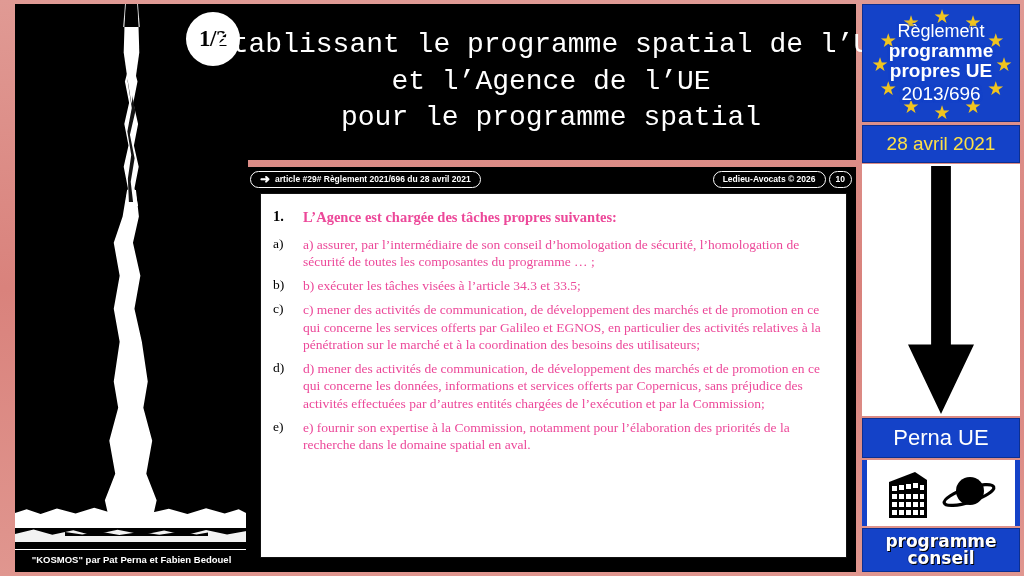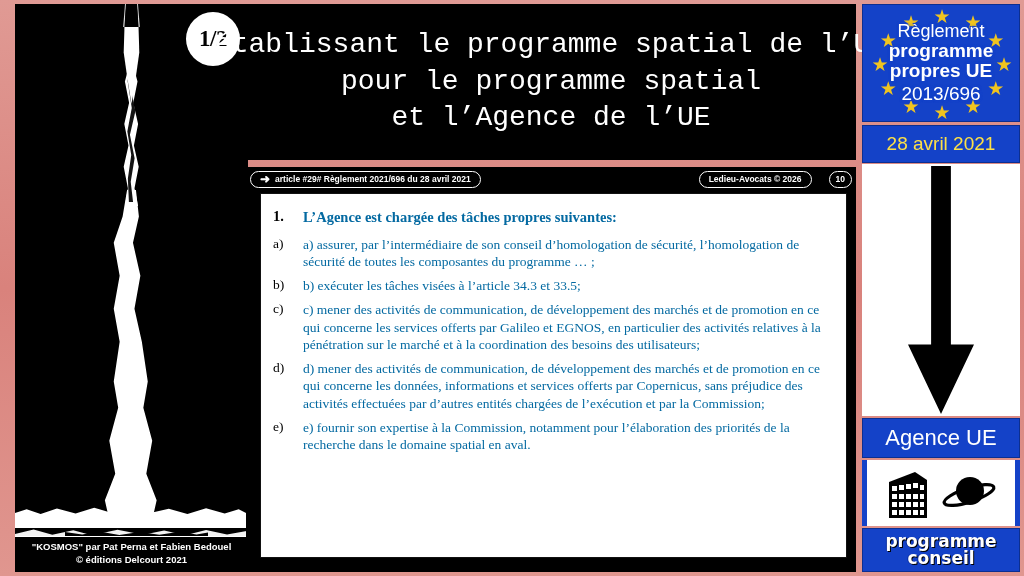--- a/index.html
+++ b/index.html
@@ -159,21 +159,21 @@
   .pill {
     border: 1.5px solid #fff; border-radius: 11px;
     color:#fff; background:#000;
     height: 17px;
     display:flex; align-items:center; gap:5px;
     padding: 0 9px;
     font-size: 8.5px; font-weight:700;
     white-space: nowrap;
   }
   .pill.right { margin-left:auto; }
-  .pill.num { padding: 0 6px; margin-left: 17px; min-width: 21px; justify-content:center; }
+  .pill.num { padding: 0 6px; margin-left: 3px; min-width: 21px; justify-content:center; }
   .arrow-glyph { display:inline-block; font-size: 12px; line-height:1; }
 
   #doc-page {
     position:absolute;
     left: 14px; right: 9px; top: 26px; bottom: 14px;
     background:#fff;
     border: 1px solid #111;
     padding: 14px 16px 8px 12px;
     overflow:hidden;
   }
@@ -184,21 +184,21 @@
 
   .doc-item { display:flex; margin-bottom: 7px; }
   .doc-marker {
     flex: 0 0 30px;
     font-family:"Liberation Serif", serif;
     font-size: 13.5px; color:#000;
   }
   .doc-body {
     flex: 1;
     font-family:"Liberation Serif", serif;
-    font-size: 13.5px; line-height: 1.28; color:#0369a1;
+    font-size: 13.5px; line-height: 1.28; color:#ec4899;
     text-align:left;
   }
   .doc-item.lead .doc-marker, .doc-item.lead .doc-body { font-weight:700; font-size: 14.5px; }
   .doc-item.lead { margin-bottom: 9px; }
 
   
   #right-col {
     position:absolute; left: 862px; top: 4px;
     width: 158px; height: 568px;
   }
@@ -291,29 +291,28 @@
       <div class="flame-dark"></div>
       <div class="body-bright"></div>
       <div class="nose-outline"></div>
       <div class="nose"></div>
     </div>
 
     <div id="page-badge">1/2</div>
 
     <div id="photo-credit">
       <div>"KOSMOS" par Pat Perna et Fabien Bedouel</div>
-      <div>© éditions Delcourt 2021</div>
     </div>
   </div>
 
   <div id="title-box">
     <div id="title-text">
       <span class="l1">établissant le programme spatial de l’UE</span>
+      <span class="l1">et l’Agence de l’UE</span>
       <span class="l1">pour le programme spatial</span>
-      <span class="l1">et l’Agence de l’UE</span>
     </div>
   </div>
 
   <div id="doc-panel">
 
     <div id="doc-header">
       <div class="pill">
         <span class="arrow-glyph">➜</span>
         <span>article #29# Règlement 2021/696 du 28 avril 2021</span>
       </div>
@@ -377,21 +376,21 @@
         <span class="line4">2013/696</span>
       </div>
     </div>
 
     <div id="date-box">28 avril 2021</div>
 
     <div id="arrow-area">
       <div id="down-arrow"></div>
     </div>
 
-    <div id="agence-box">Agence UE</div>
+    <div id="agence-box">Perna UE</div>
 
     <div id="icons-box">
       <svg class="bld" viewBox="0 0 46 50">
         <polygon points="4,14 30,4 42,12 42,50 4,50" fill="#000"></polygon>
         <g fill="#fff">
           <rect x="7" y="18" width="5" height="5"></rect>
             <rect x="14" y="17" width="5" height="5"></rect>
           <rect x="21" y="16" width="5" height="5"></rect>
             <rect x="28" y="15" width="5" height="5"></rect>
           <rect x="35" y="17" width="4" height="5"></rect>

